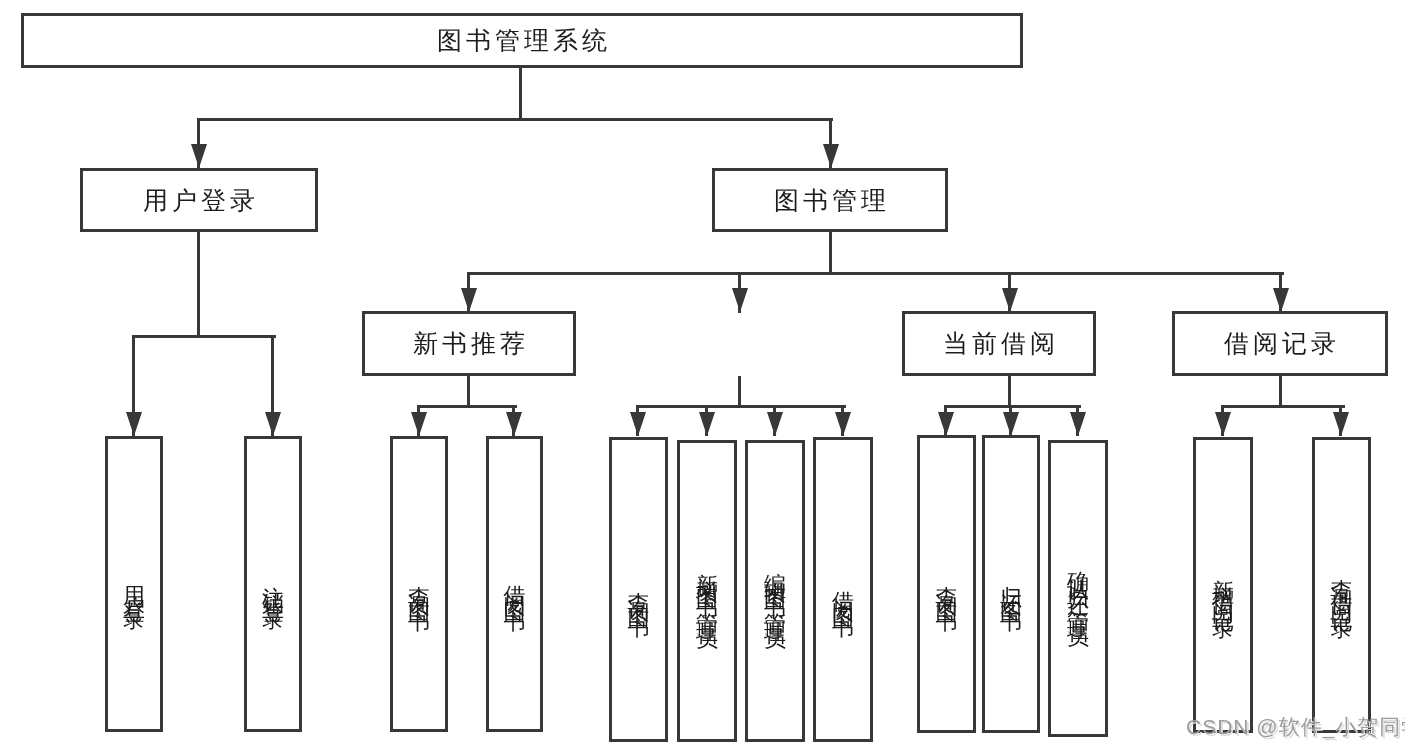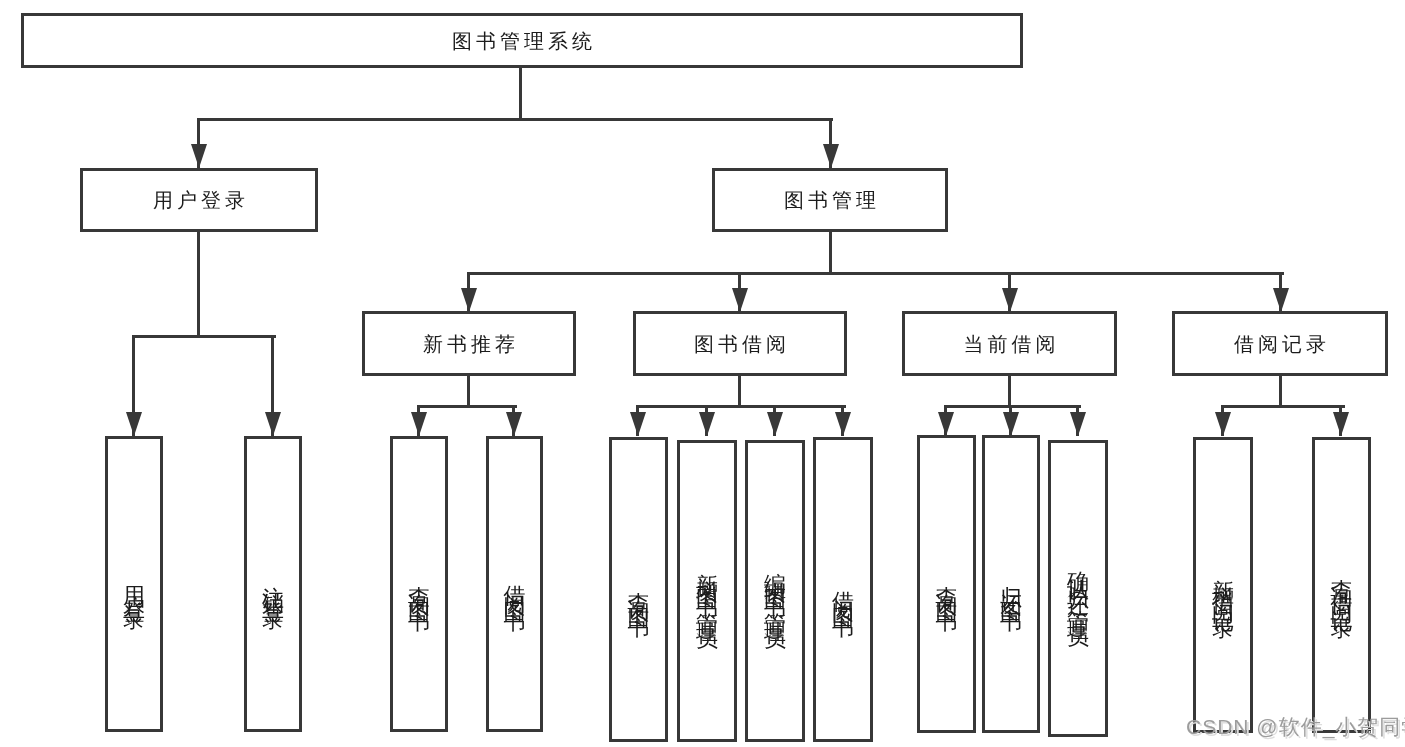--- a/index.html
+++ b/index.html
@@ -8,21 +8,21 @@
     font-family:"Liberation Sans","DejaVu Sans",sans-serif;
     overflow:hidden;
   }
   
   .node {
     position:absolute; box-sizing:border-box;
     border:3px solid #383838; background:#ffffff; color:#1c1c1c;
     display:flex; align-items:center; justify-content:center;
     line-height:1;
   }
-  .h-label { font-size:20px; letter-spacing:4px; text-indent:4px; white-space:nowrap; }
+  .h-label { font-size:25px; letter-spacing:4px; text-indent:4px; white-space:nowrap; }
   .leaf {
     writing-mode:vertical-rl; text-orientation:mixed;
     font-size:22px; letter-spacing:8px; line-height:1;
   }
   
   .vl { position:absolute; width:3px; background:#383838; }
   .hl { position:absolute; height:3px; background:#383838; }
   .ar {
     position:absolute; width:0; height:0;
     border-left:8px solid transparent; border-right:8px solid transparent;
@@ -98,22 +98,21 @@
   <div class="ar" style="left:1215px;top:412px;"></div>
   <div class="vl" style="left:1339px;top:405px;height:31px;"></div>
   <div class="ar" style="left:1333px;top:412px;"></div>
 
   <div class="node h-label" style="left:21px;top:13px;width:1002px;height:55px;">图书管理系统</div>
 
   <div class="node h-label" style="left:80px;top:168px;width:238px;height:64px;">用户登录</div>
   <div class="node h-label" style="left:362px;top:311px;width:214px;height:65px;">新书推荐</div>
 
   <div class="node h-label" style="left:712px;top:168px;width:236px;height:64px;">图书管理</div>
-  <div class="node h-label" style="left:633px;top:311px;width:214px;height:65px;">图书借阅</div>
-  <div class="node h-label" style="left:902px;top:311px;width:215px;height:65px;">当前借阅</div>
+  <div class="node h-label" style="left:902px;top:311px;width:194px;height:65px;">当前借阅</div>
   <div class="node h-label" style="left:1172px;top:311px;width:216px;height:65px;">借阅记录</div>
 
   <div class="node leaf" style="left:105px;top:436px;width:58px;height:296px;">用户登录</div>
   <div class="node leaf" style="left:244px;top:436px;width:58px;height:296px;">注销登录</div>
 
   <div class="node leaf" style="left:390px;top:436px;width:58px;height:296px;">查询图书</div>
   <div class="node leaf" style="left:486px;top:436px;width:57px;height:296px;">借阅图书</div>
 
   <div class="node leaf" style="left:609px;top:437px;width:59px;height:305px;">查询图书</div>
   <div class="node leaf" style="left:677px;top:440px;width:60px;height:302px;">新增图书（管理员）</div>

